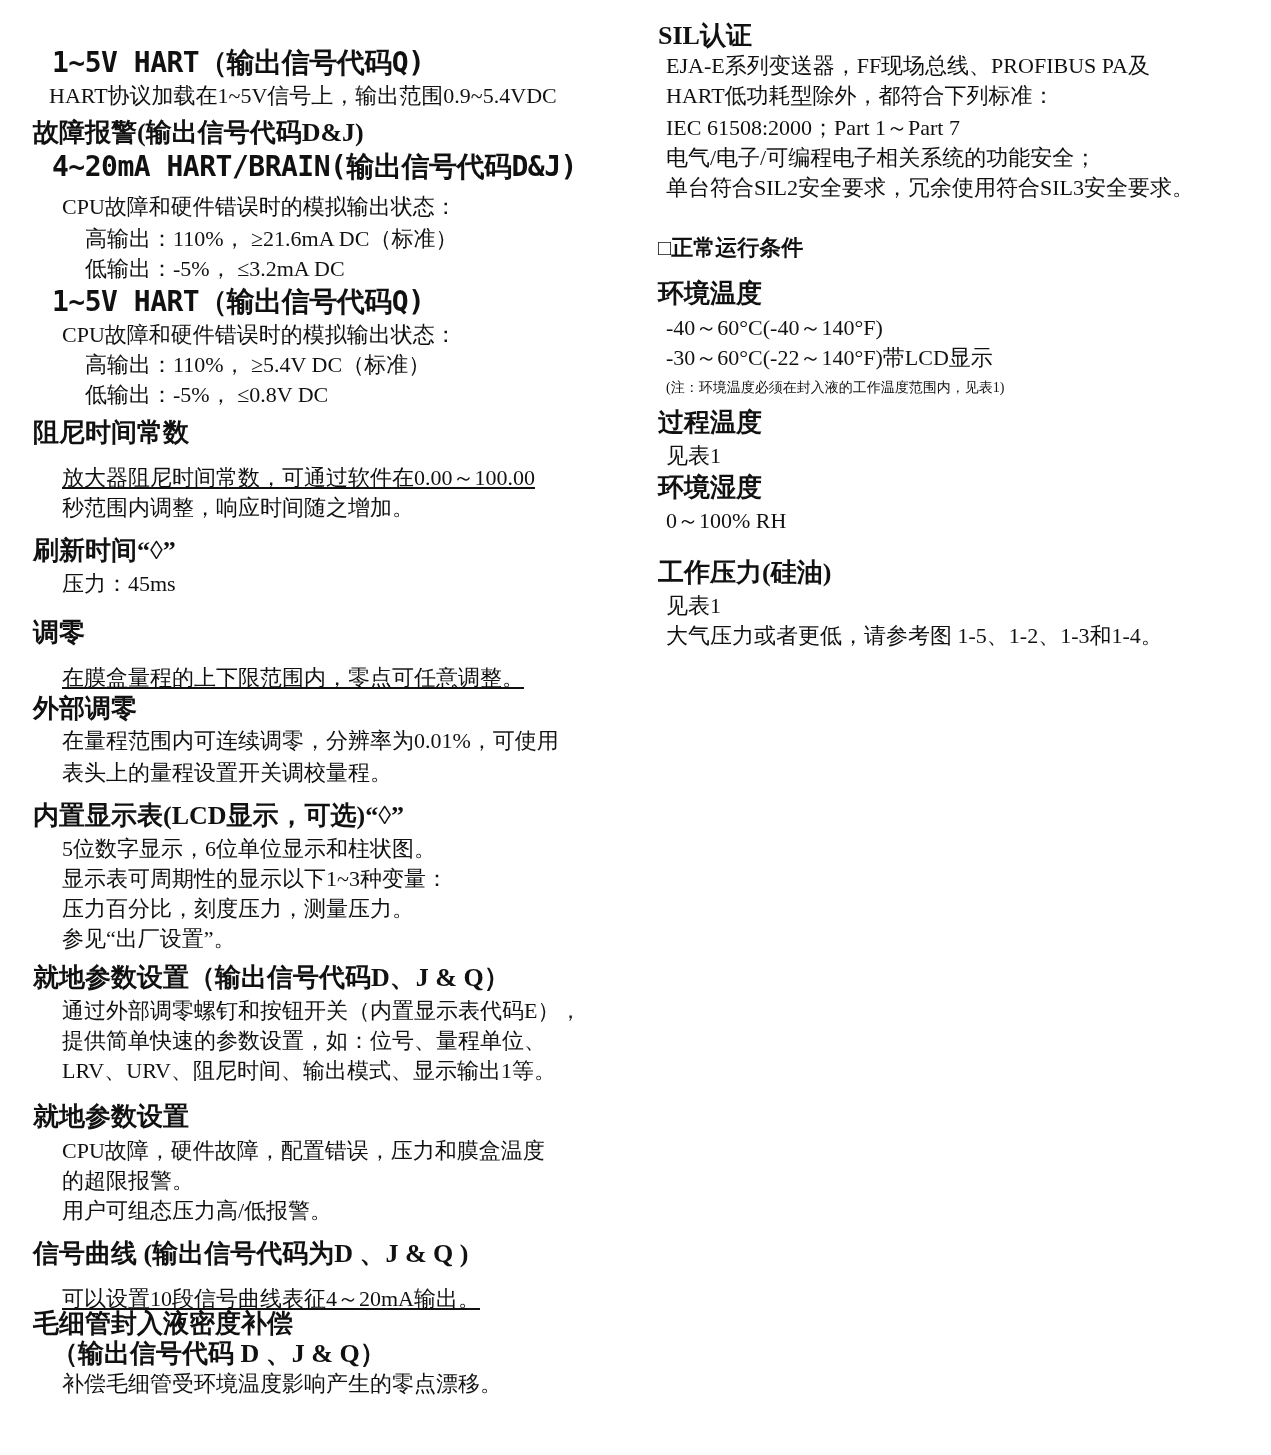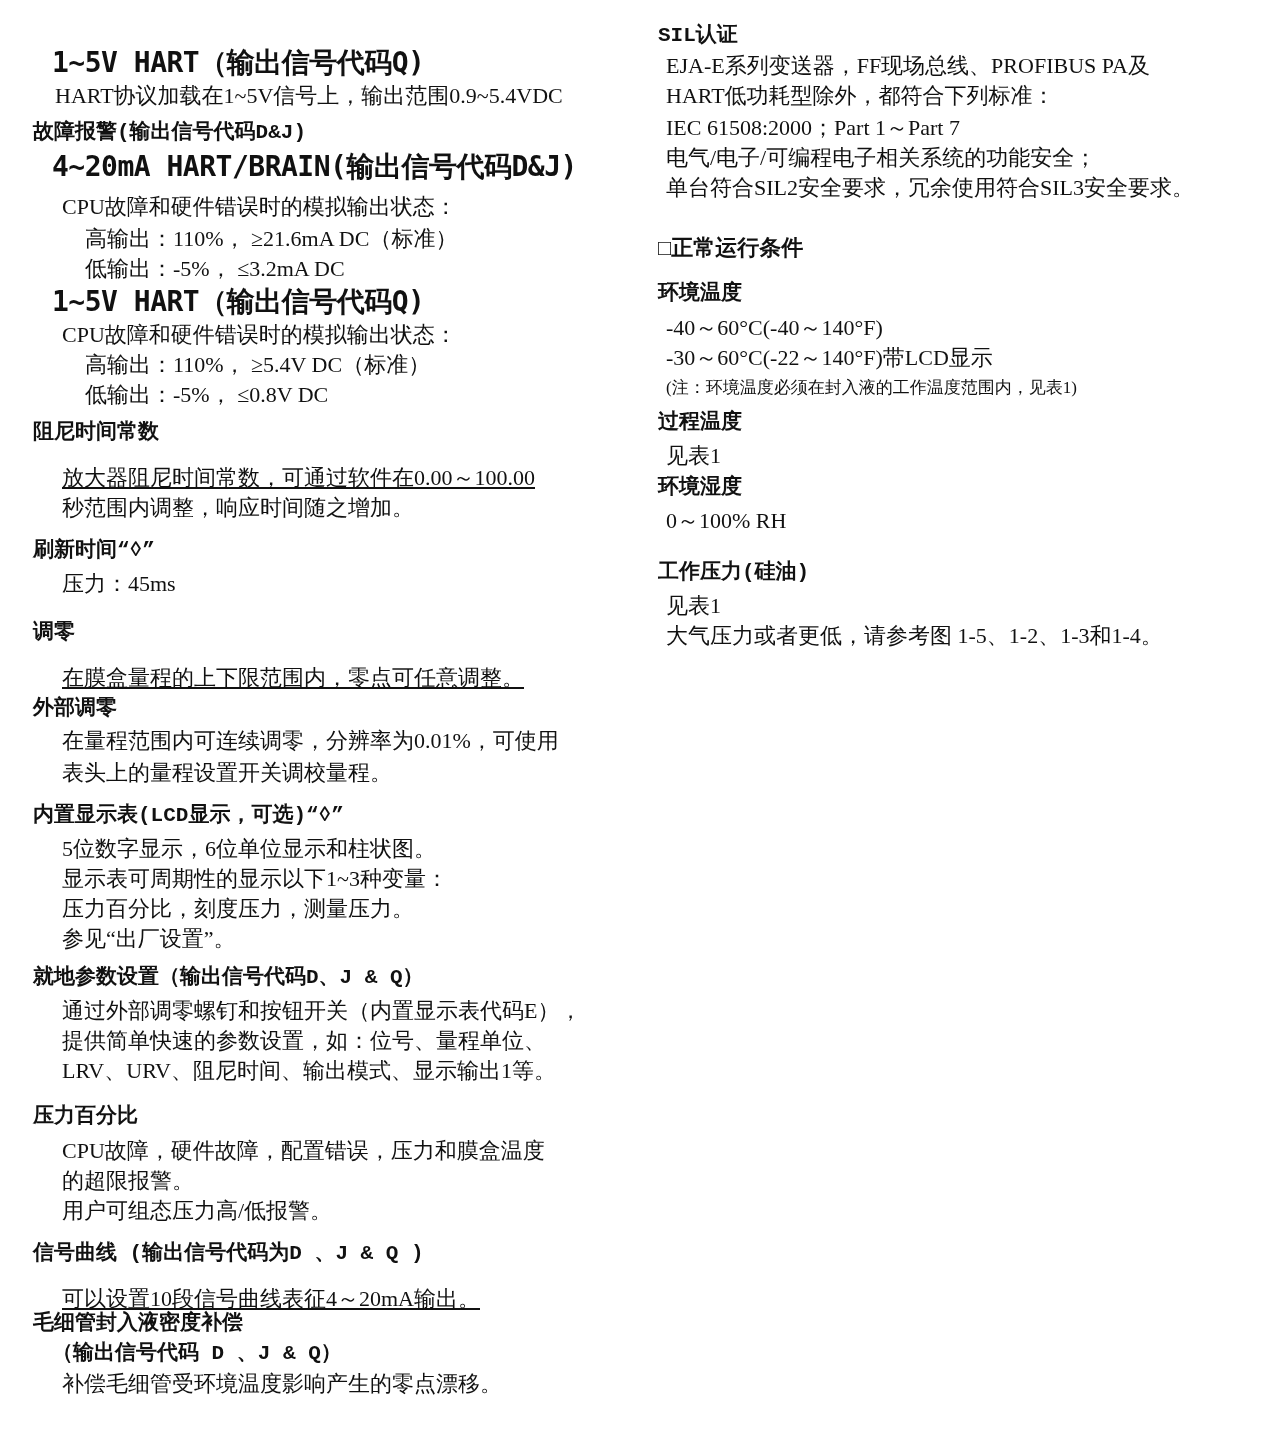--- a/index.html
+++ b/index.html
@@ -7,42 +7,42 @@
     width:1271px;height:1455px;
     background:#ffffff;color:#111;
     position:relative;overflow:hidden;
     font-family:"Liberation Serif", serif;
   }
   .col{position:absolute;top:0;}
   #col-left{left:33px;width:600px;}
   #col-right{left:658px;width:600px;}
   .sec{position:absolute;left:0;width:100%;}
   .h{
-    font-family:Liberation Mono, monospace;
-    font-weight:bold;font-size:21px;line-height:30px;
+    font-family:Liberation Serif, serif;
+    font-weight:bold;font-size:26px;line-height:30px;
     white-space:nowrap;
   }
   .hm{
     font-family:"DejaVu Sans Mono", monospace;
     font-weight:bold;font-size:28px;line-height:30px;
     letter-spacing:-0.5px;white-space:nowrap;
   }
   .b{
     font-family:"Liberation Serif", serif;
     font-size:22px;line-height:30px;white-space:nowrap;
   }
   .note{
     font-family:"Liberation Serif", serif;
-    font-size:17px;line-height:26px;white-space:nowrap;
+    font-size:14px;line-height:26px;white-space:nowrap;
   }
   .title{
     font-family:"Liberation Sans", sans-serif;
     font-weight:bold;font-size:22px;line-height:40px;white-space:nowrap;
   }
-  .in14{margin-left:22px;}
+  .in14{margin-left:16px;}
   .in19{margin-left:19px;}
   .in24{margin-left:8px;}
   .in29{margin-left:29px;}
   .in52{margin-left:52px;}
   .mt1{margin-top:15px;text-decoration:underline;}  .mt2{margin-top:2px;}
   .mt3{margin-top:3px;}  .mt4{margin-top:4px;}
   .mt10{margin-top:10px;}
 </style>
 </head>
 <body>
@@ -97,21 +97,21 @@
   </div>
 
   <div class="sec" style="top:963px">
     <div class="h">就地参数设置（输出信号代码D、J &amp; Q）</div>
     <div class="b in29 mt3">通过外部调零螺钉和按钮开关（内置显示表代码E），</div>
     <div class="b in29">提供简单快速的参数设置，如：位号、量程单位、</div>
     <div class="b in29">LRV、URV、阻尼时间、输出模式、显示输出1等。</div>
   </div>
 
   <div class="sec" style="top:1102px">
-    <div class="h">压力百分比</div>
+    <div class="h">就地参数设置</div>
     <div class="b in29 mt4">CPU故障，硬件故障，配置错误，压力和膜盒温度</div>
     <div class="b in29">的超限报警。</div>
     <div class="b in29">用户可组态压力高/低报警。</div>
   </div>
 
   <div class="sec" style="top:1239px">
     <div class="h">信号曲线 (输出信号代码为D 、J &amp; Q )</div>
     <div class="b in29 mt1">可以设置10段信号曲线表征4～20mA输出。</div>
   </div>
 

